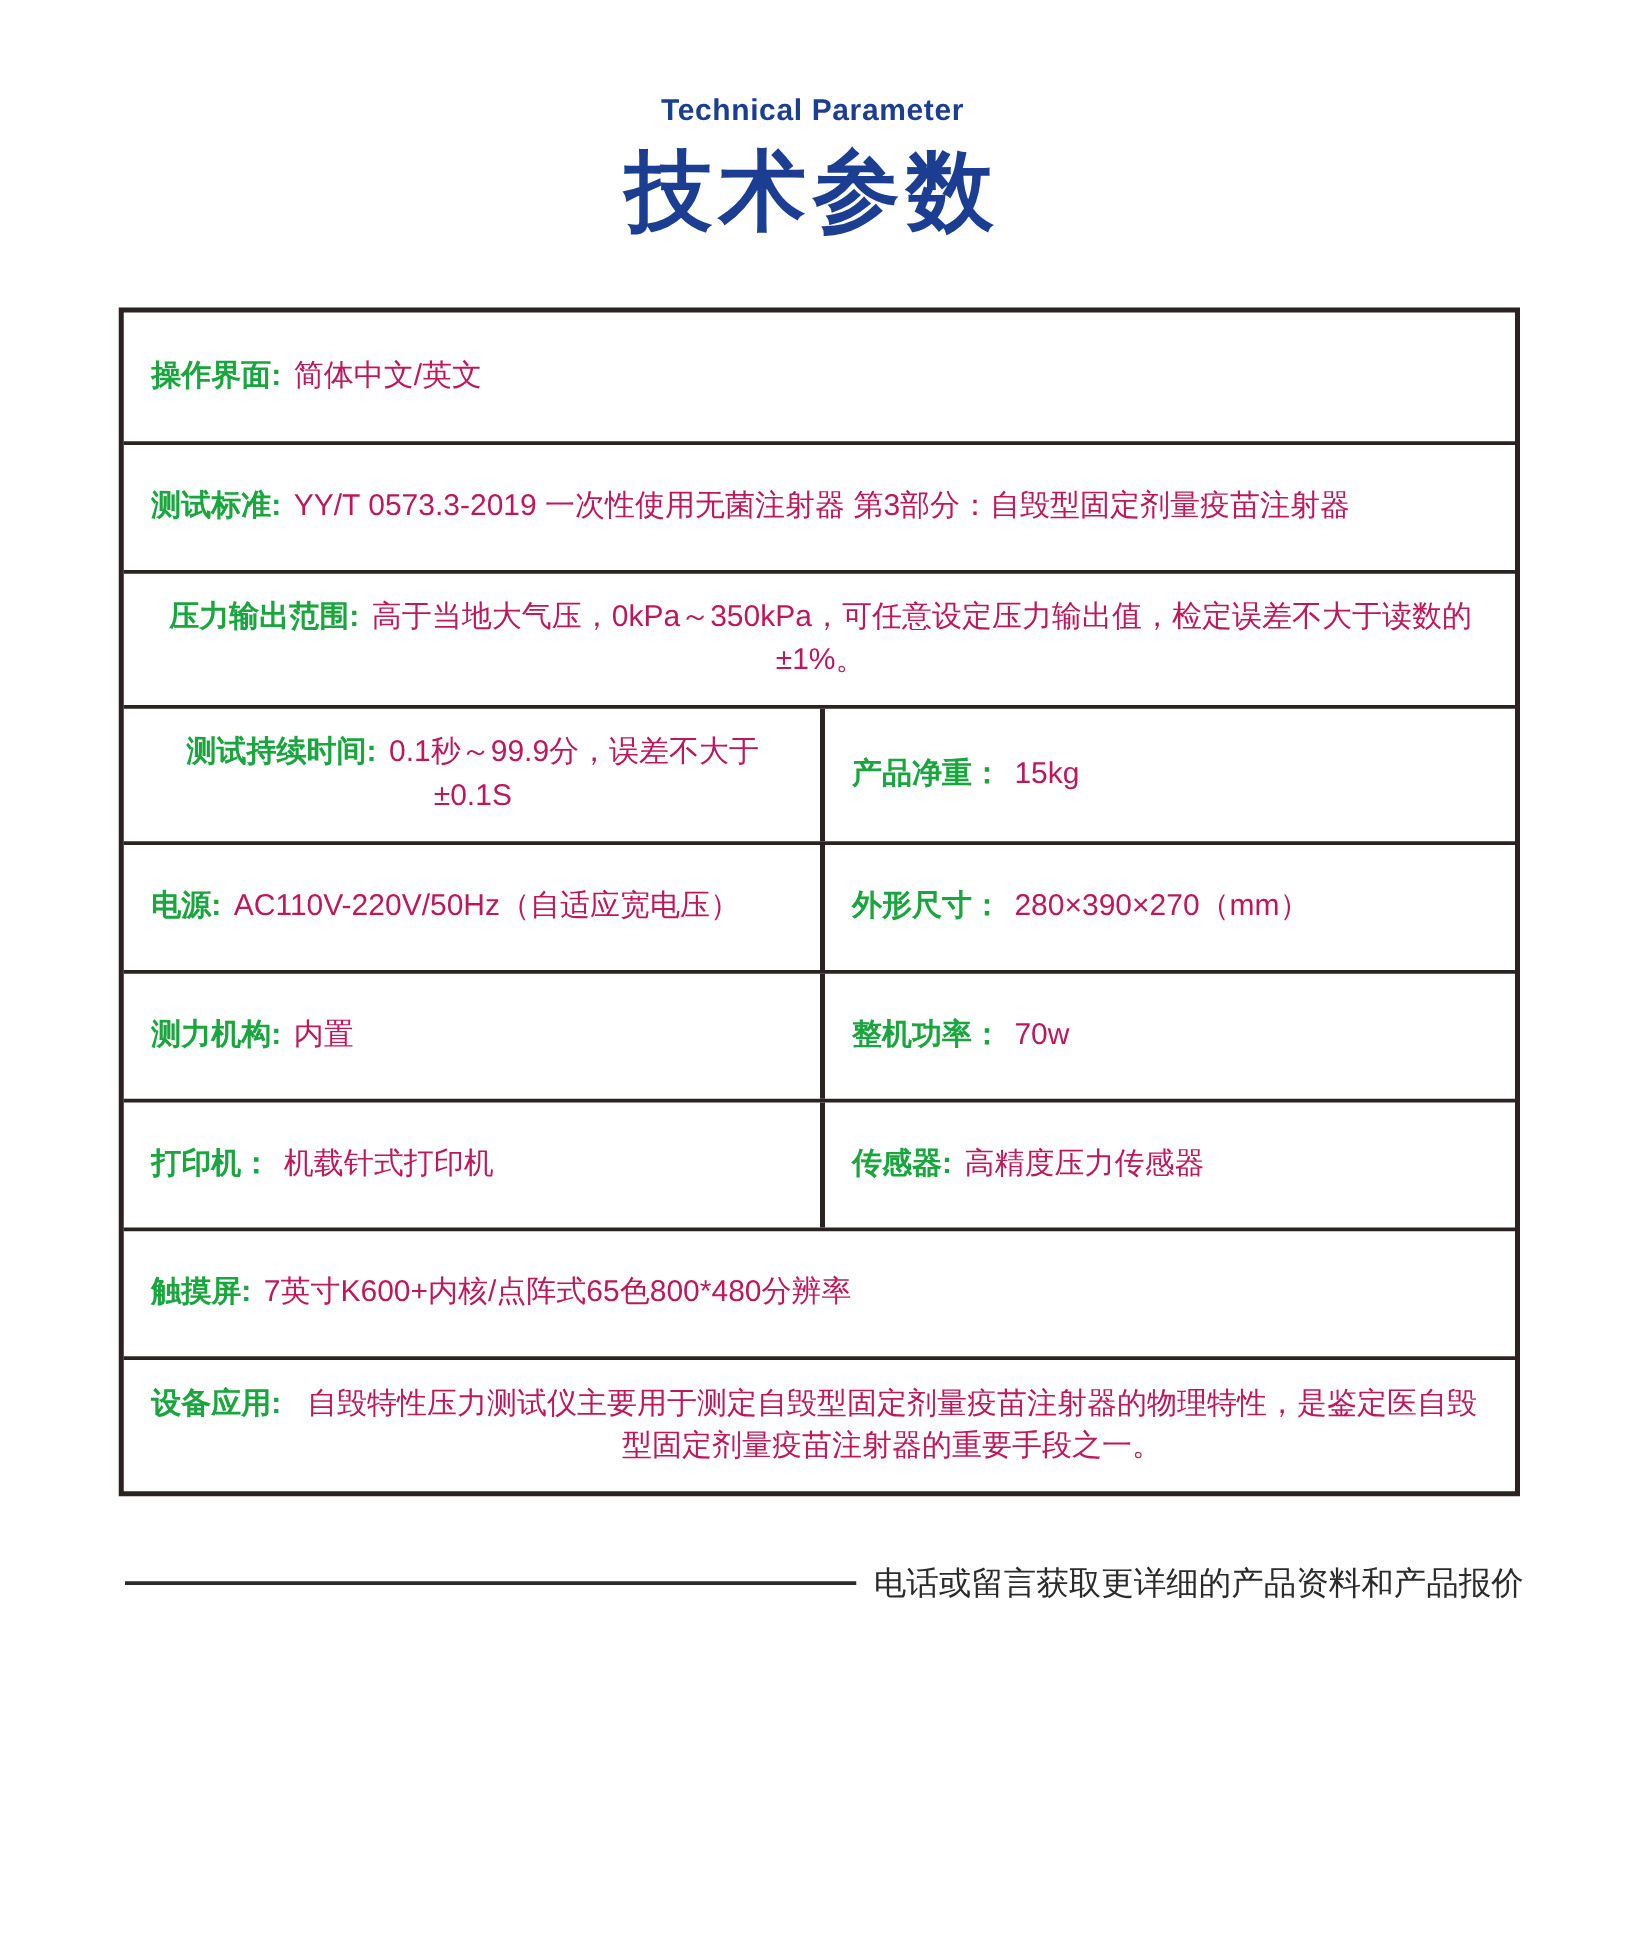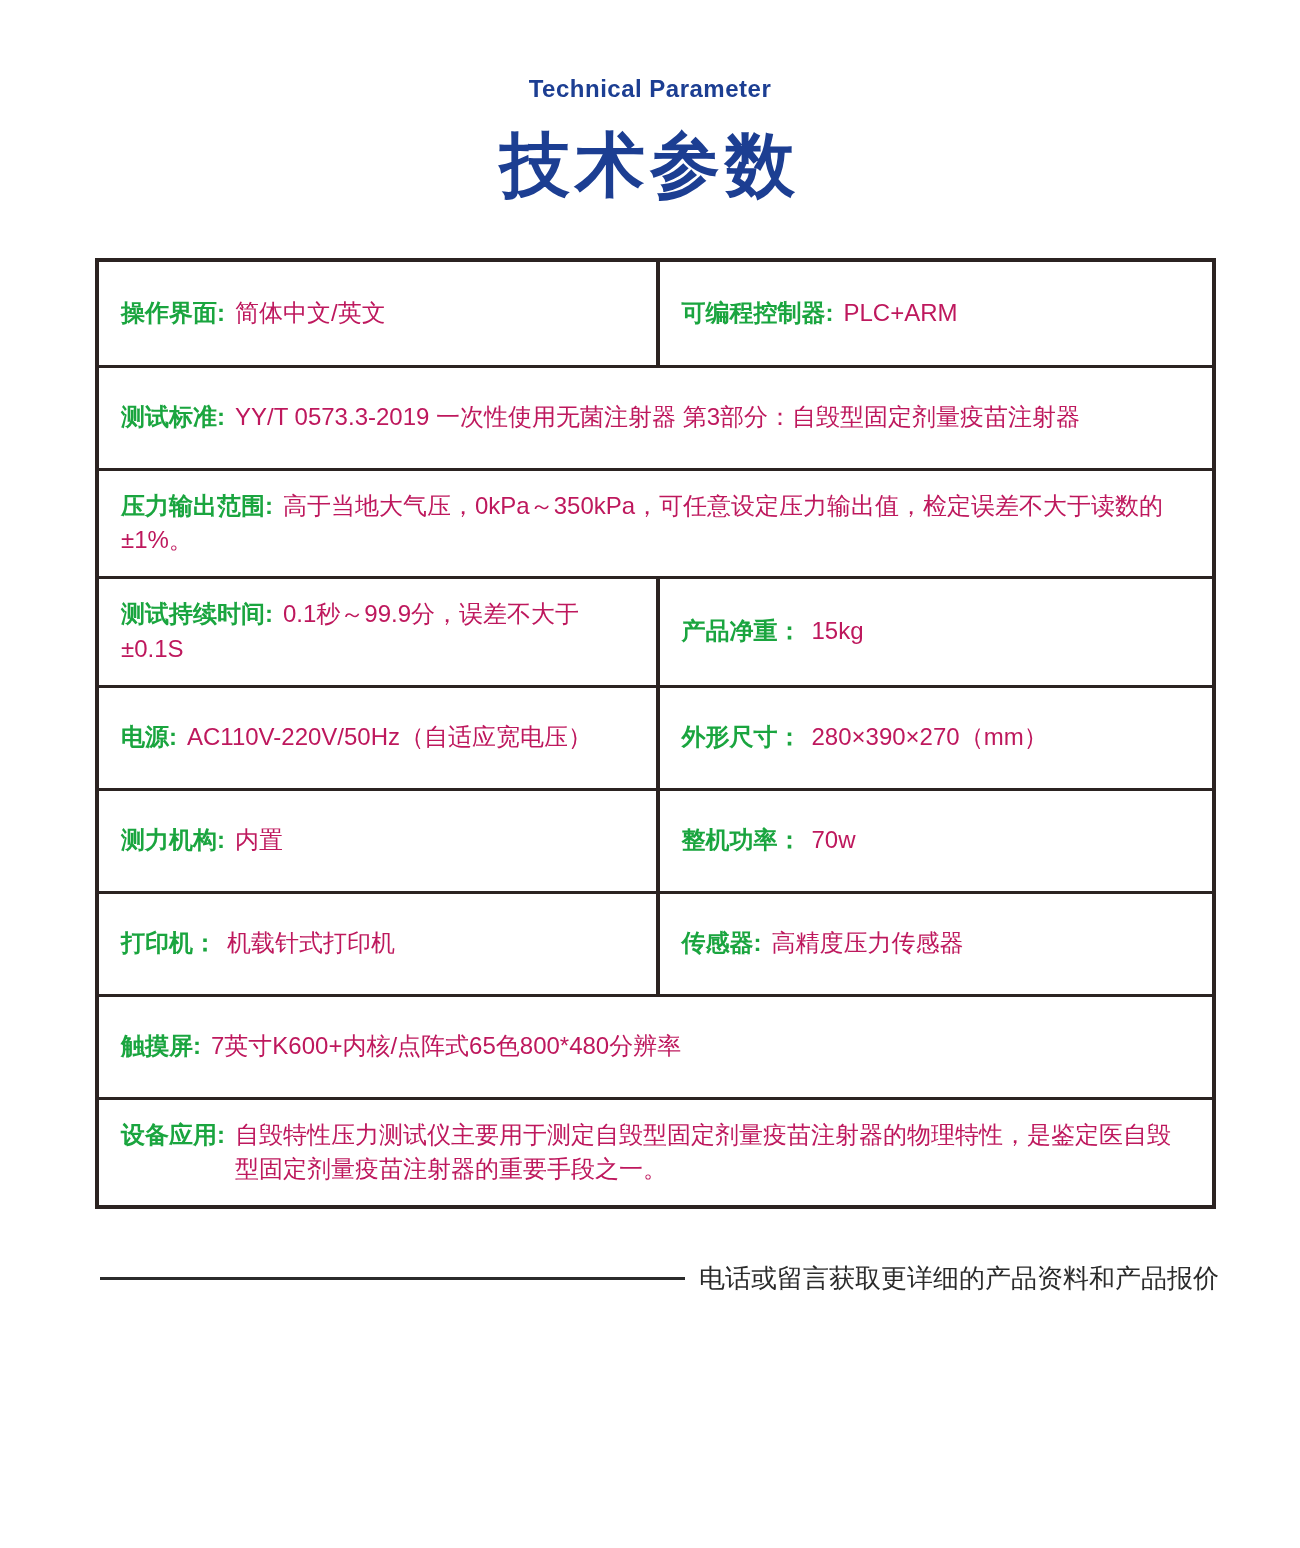--- a/index.html
+++ b/index.html
@@ -19,40 +19,40 @@
     text-align: center;
   }
   .header .subtitle {
     font-size: 24px;
     font-weight: bold;
     color: #1c3e92;
     letter-spacing: 0.5px;
     margin-top: 17px;
   }
   .header .title {
-    margin-top: 22px;
+    margin-top: 10px;
     font-size: 70px;
     font-weight: bold;
     color: #1c3e92;
     letter-spacing: 5px;
     line-height: 1.15;
   }
   
   .spec-table {
     margin: 52px 0 0 95px;
     width: 1121px;
     border: 4px solid #2b2321;
     background: #ffffff;
   }
   .spec-row {
     display: flex;
     align-items: stretch;
     min-height: 103px;
   }
-  .spec-row + .spec-row { border-top: 3px solid #2b2321; }
+  .spec-row + .spec-row { border-top: 3px solid #2b2321; text-align: center; }
   .spec-cell {
     display: flex;
     align-items: center;
     align-content: center;
     padding: 18px 20px 18px 22px;
     width: 100%;
   }
   .spec-row.two-col .spec-cell { width: 50%; }
   .spec-row.two-col .spec-cell + .spec-cell { border-left: 4px solid #2b2321; }
   .cell-text {
@@ -105,25 +105,20 @@
   </div>
 
   <div class="spec-table">
 
     <div class="spec-row two-col">
       <div class="spec-cell">
         <span class="cell-text">
           <span class="spec-label">操作界面:</span><span class="spec-value">简体中文/英文</span>
         </span>
       </div>
-      <div class="spec-cell">
-        <span class="cell-text">
-          <span class="spec-label">可编程控制器:</span><span class="spec-value">PLC+ARM</span>
-        </span>
-      </div>
     </div>
 
     <div class="spec-row">
       <div class="spec-cell">
         <span class="cell-text">
           <span class="spec-label">测试标准:</span><span class="spec-value">YY/T 0573.3-2019 一次性使用无菌注射器 第3部分：自毁型固定剂量疫苗注射器</span>
         </span>
       </div>
     </div>
 

